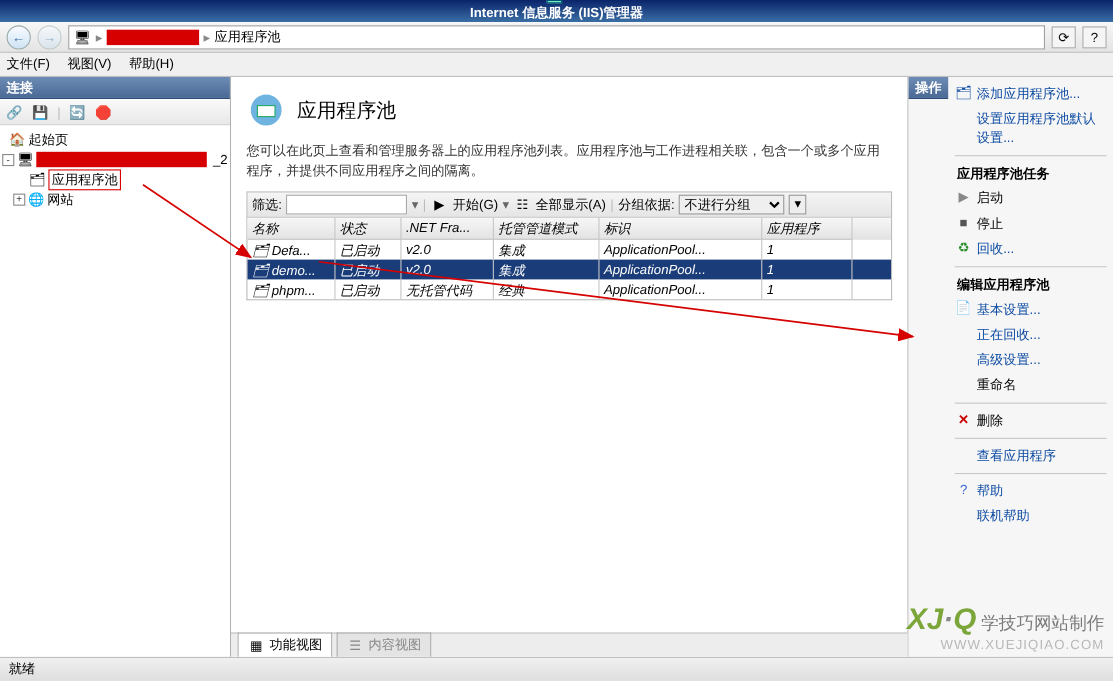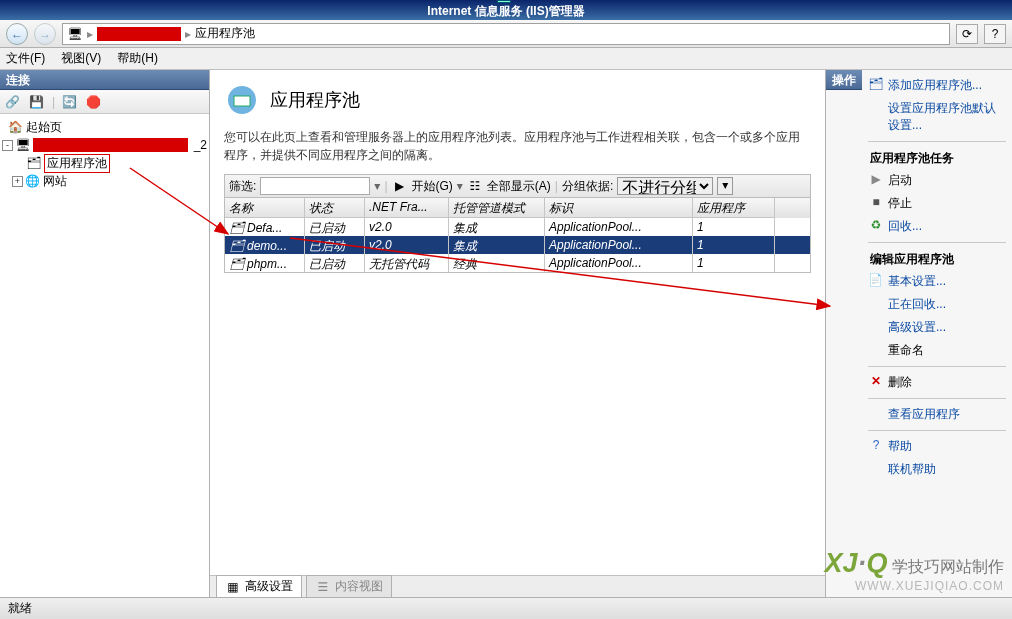--- a/index.html
+++ b/index.html
@@ -27,21 +27,21 @@
 .redstrip { height: 14px; background: #d60000; flex: 1; margin-right: 4px; }
 .mid { flex: 1; display: flex; flex-direction: column; border-right: 1px solid #b0b0b0; background: #fff; }
 .mid-body { flex: 1; padding: 12px 14px; overflow: auto; position: relative; }
 .mid-title { display: flex; align-items: center; gap: 10px; margin-bottom: 10px; }
 .mid-title h1 { font-size: 18px; font-weight: normal; }
 .big-icon { width: 36px; height: 36px; }
 .desc { color: #333; line-height: 1.5; margin-bottom: 10px; }
 .filterbar { height: 24px; background: linear-gradient(#f5f5f5,#e5e5e5); border: 1px solid #bcbcbc; display: flex; align-items: center; padding: 0 4px; gap: 4px; font-size: 12px; }
 .filterbar input { width: 110px; height: 18px; border: 1px solid #aaa; background: #fff; padding: 0 2px; font-size: 12px; }
 .filterbar .flabel { white-space: nowrap; }
-.filterbar select { height: 18px; border: 1px solid #999; font-size: 16px; }
+.filterbar select { height: 18px; border: 1px solid #999; font-size: 12px; }
 .grid { border: 1px solid #bcbcbc; border-top: none; font-style: italic; }
 .ghdr { display: flex; background: linear-gradient(#f7f7f7,#e2e2e2); height: 20px; }
 .gcell { border-right: 1px solid #c5c5c5; padding: 2px 4px; overflow: hidden; text-overflow: ellipsis; white-space: nowrap; }
 .ghdr .gcell { font-weight: normal; border-bottom: 1px solid #c5c5c5; }
 .grow { display: flex; height: 18px; }
 .grow.sel { background: #1a3c78; color: #fff; }
 .c1{width:80px}.c2{width:60px}.c3{width:84px}.c4{width:96px}.c5{width:148px}.c6{width:82px}
 .view-tabs { height: 22px; border-top: 1px solid #c0c0c0; background: #ededed; display: flex; align-items: flex-end; padding: 0 6px; gap: 4px; }
 .vtab { border: 1px solid #b0b0b0; border-bottom: none; padding: 2px 8px; background: #fff; font-size: 12px; display: flex; align-items: center; gap: 4px; }
 .vtab.inactive { background: #e4e4e4; color: #888; }
@@ -184,21 +184,21 @@
               <div class="gcell c4"><span>经典</span></div>
               <div class="gcell c5"><span>ApplicationPool...</span></div>
               <div class="gcell c6"><span>1</span></div>
             </div>
           </div>
       </div>
     </div>
     <div class="view-tabs">
       <div class="vtab">
         <span class="ico16">▦</span>
-        <span>高级设置</span>
+        <span>功能视图</span>
       </div>
       <div class="vtab inactive">
         <span class="ico16">☰</span>
         <span>内容视图</span>
       </div>
     </div>
   </div>
 
   <div class="right">
     <div class="panel-hdr">操作</div>

